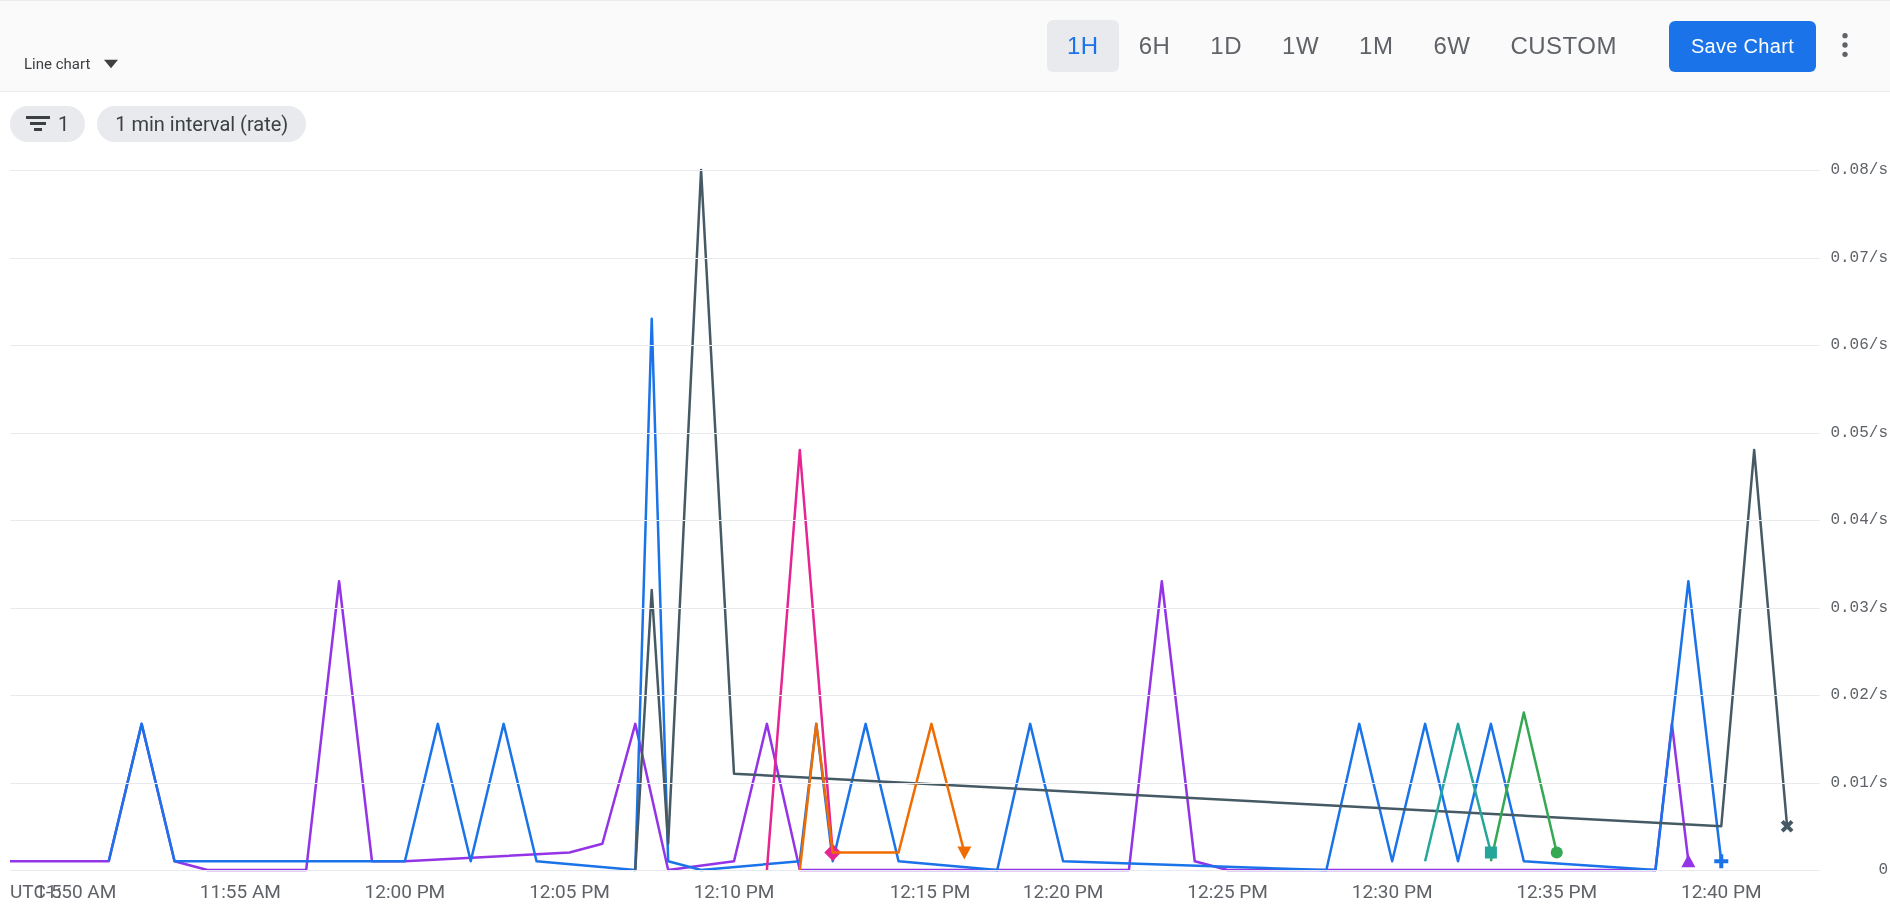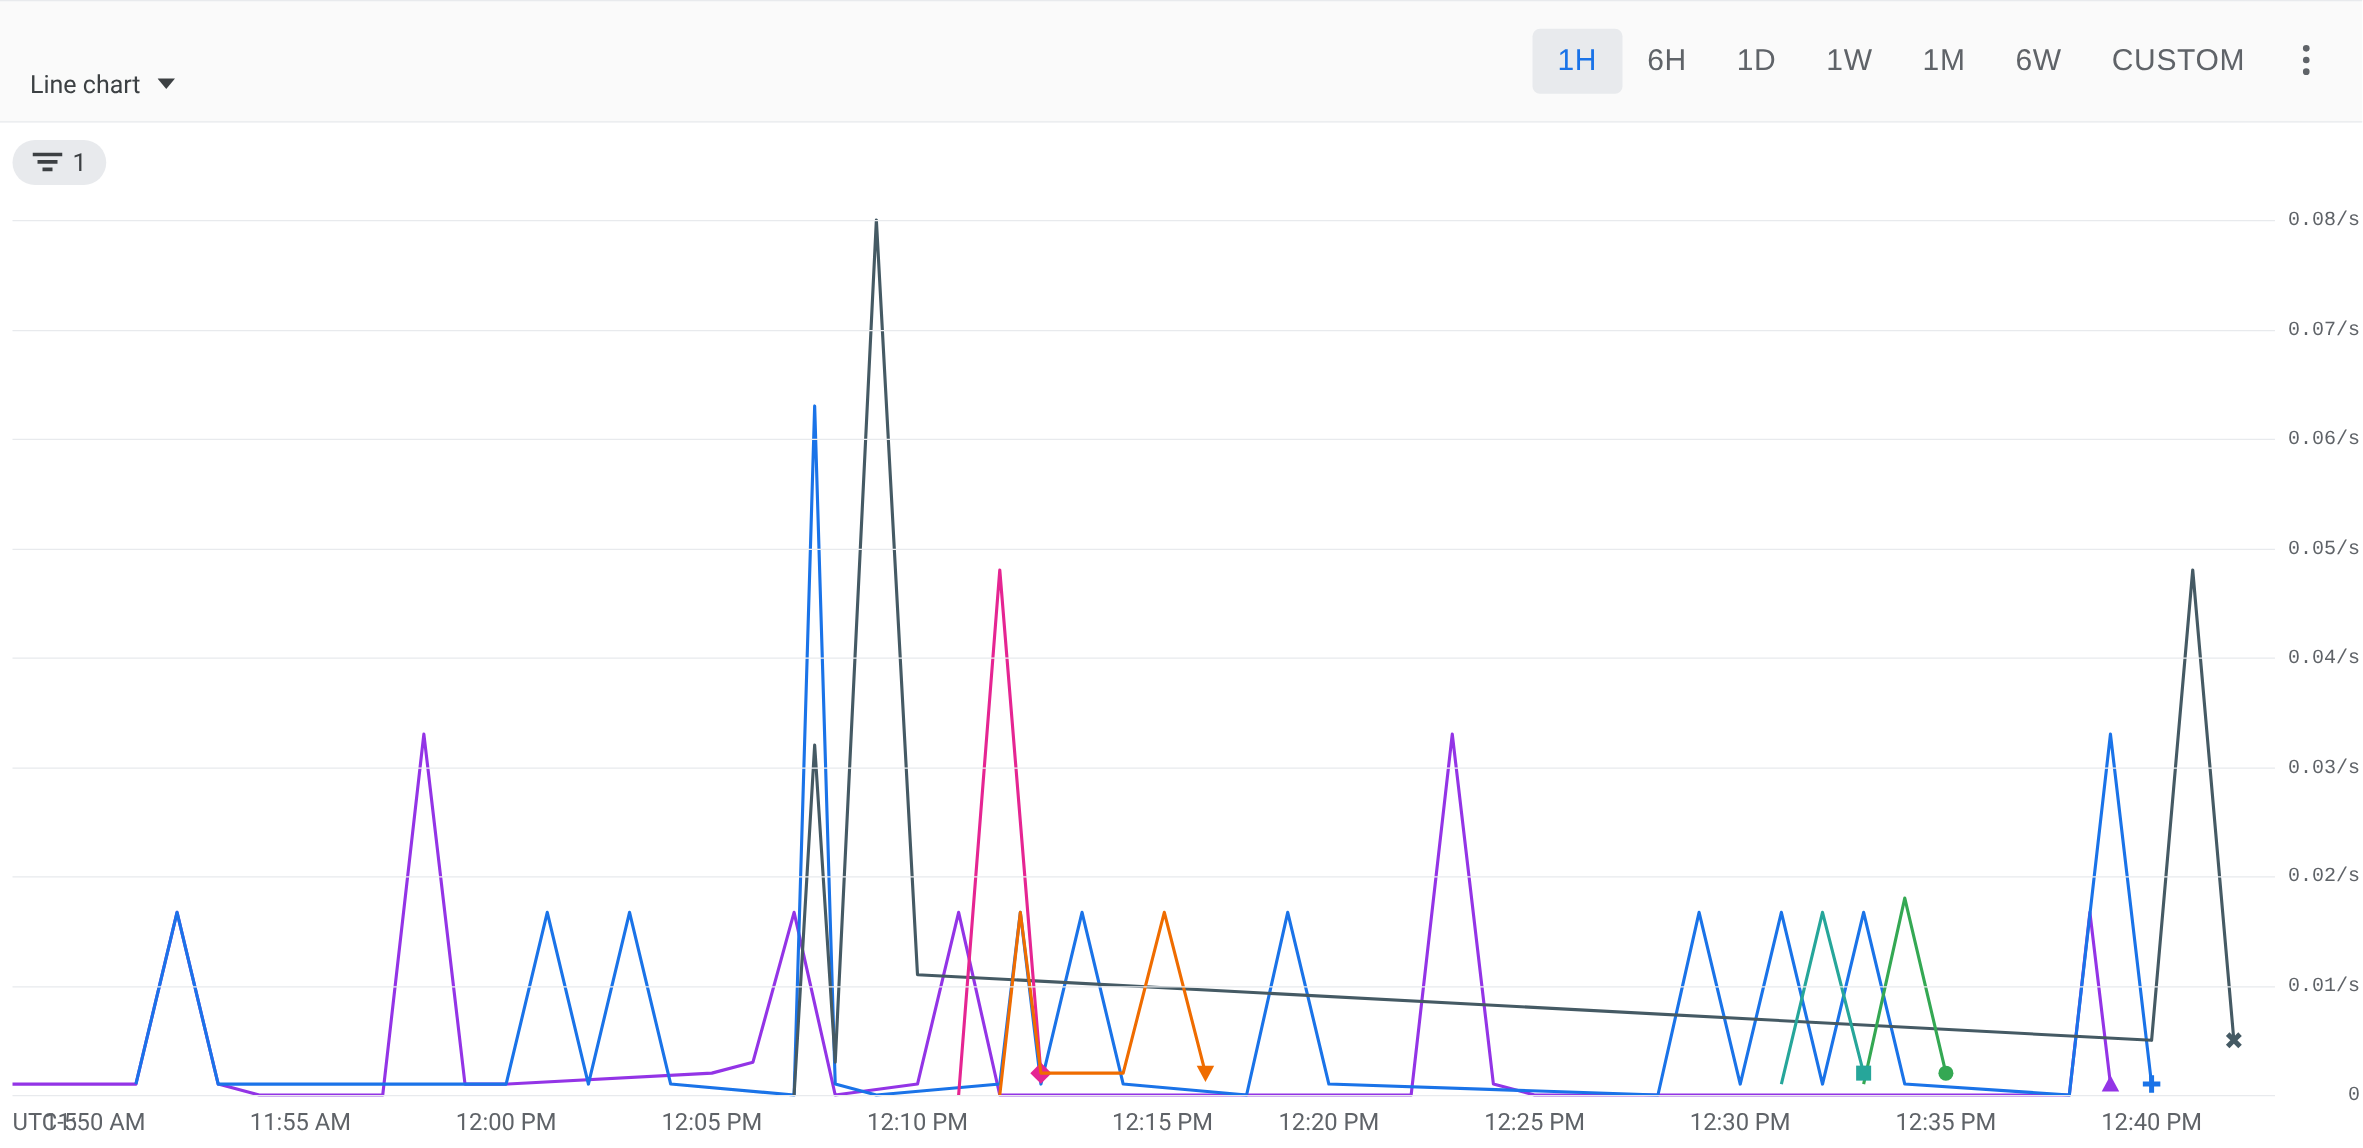--- a/index.html
+++ b/index.html
@@ -1,18 +1,18 @@
 <!DOCTYPE html>
 <html><head>
 <meta charset="utf-8">
 <style>
   html,body{margin:0;padding:0;font-family:Roboto,"Helvetica Neue",Arial,sans-serif;background:#fff;color:#202124;}
   .wrap{width:1890px;height:918px;position:relative;box-sizing:border-box;}
   .toolbar{display:flex;align-items:center;justify-content:space-between;padding:18px 24px 18px 24px;border-bottom:1px solid #e8eaed;background:#fafafa;border-top:1px solid #e8eaed;}
-  .chart-type{display:flex;align-items:center;gap:14px;font-size:20px;color:#3c4043;cursor:pointer;margin-top:36px;}
+  .chart-type{display:flex;align-items:center;gap:14px;font-size:15px;color:#3c4043;cursor:pointer;margin-top:36px;}
   .chart-type svg{width:14px;height:14px;}
   .right-controls{display:flex;align-items:center;gap:8px;}
   .range-seg{display:flex;align-items:center;gap:0;}
   .range-btn{padding:12px 20px;font-size:24px;font-weight:500;color:#5f6368;background:transparent;border:none;border-radius:6px;cursor:pointer;letter-spacing:0.5px;}
   .range-btn.active{background:#e8eaed;color:#1a73e8;}
   .save-btn{background:#1a73e8;color:#fff;border:none;border-radius:6px;padding:14px 22px;font-size:20px;cursor:pointer;margin-left:24px;letter-spacing:0.3px;}
   .more-btn{background:transparent;border:none;padding:12px 18px;cursor:pointer;color:#5f6368;}
   .more-btn svg{width:6px;height:24px;}
   .chips{display:flex;align-items:center;gap:12px;padding:14px 10px 8px 10px;}
   .chip{display:flex;align-items:center;gap:8px;background:#e8eaed;border-radius:20px;padding:6px 18px;font-size:20px;color:#3c4043;cursor:pointer;}
@@ -41,38 +41,42 @@
   <div class="right-controls">
     <div class="range-seg">
           <button class="range-btn active">1H</button>
           <button class="range-btn">6H</button>
           <button class="range-btn">1D</button>
           <button class="range-btn">1W</button>
           <button class="range-btn">1M</button>
           <button class="range-btn">6W</button>
           <button class="range-btn">CUSTOM</button>
         </div>
+    <button class="save-btn">Save Chart</button>
     <button class="more-btn">
       <svg viewBox="0 0 4 18">
             <circle cx="2" cy="2" r="2" fill="#5f6368"></circle>
             <circle cx="2" cy="9" r="2" fill="#5f6368"></circle>
             <circle cx="2" cy="16" r="2" fill="#5f6368"></circle>
           </svg>
     </button>
   </div>
 </div>
 
 <div class="chips">
   <div class="chip filter">
     <svg viewBox="0 0 24 16">
       <rect x="0" y="0" width="24" height="3" fill="#3c4043"></rect>
       <rect x="4" y="6" width="16" height="3" fill="#3c4043"></rect>
       <rect x="8" y="12" width="8" height="3" fill="#3c4043"></rect>
     </svg>
     <span>1</span>
+  </div>
+  <div class="chip">
+    <span>1 min interval (rate)</span>
   </div>
 </div>
 
 <div class="chart-area">
   <div class="plot">
     <svg class="lines" viewBox="0 0 1810 700" preserveAspectRatio="none">
           <polyline fill="none" stroke="#9334e6" stroke-width="2.5" stroke-linejoin="round" points="0,691.25 98.72727272727272,691.25 131.63636363636363,553.875 164.54545454545456,691.25 197.45454545454544,700 296.1818181818182,700 329.0909090909091,411.25 362,691.25 394.9090909090909,691.25 559.4545454545455,682.5 592.3636363636364,673.75 625.2727272727273,553.875 658.1818181818182,700 724,691.25 756.9090909090909,553.875 789.8181818181818,700 822.7272727272727,700 1118.909090909091,700 1151.8181818181818,411.25 1184.7272727272727,691.25 1217.6363636363637,700 1645.4545454545455,700 1661.909090909091,553.875 1678.3636363636363,691.25"></polyline>
           <g transform="translate(1678.3636363636363,691.25)">
             <polygon points="0,-7 7,6 -7,6" fill="#9334e6"></polygon>
           </g>

